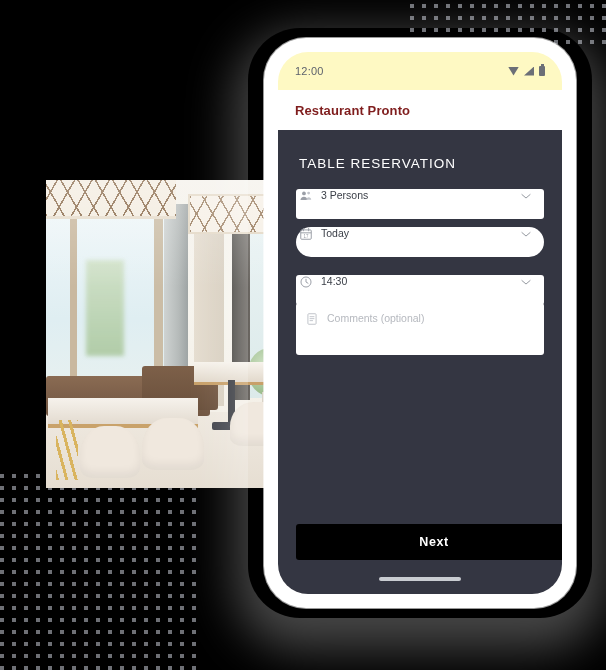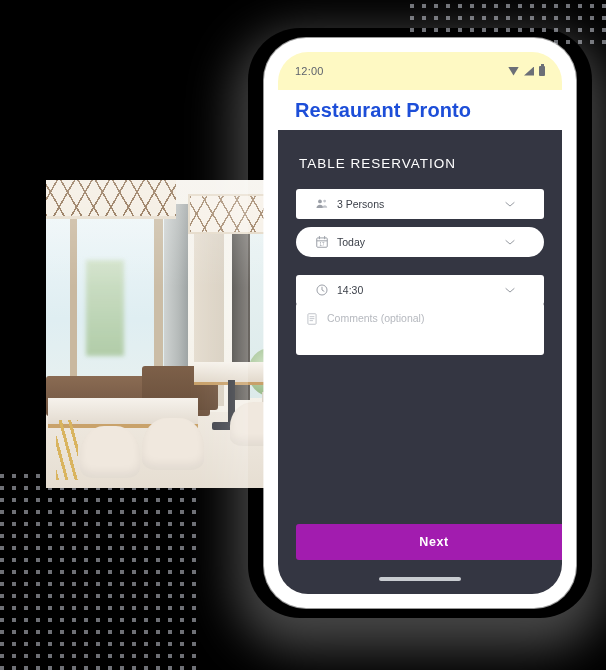--- a/index.html
+++ b/index.html
@@ -122,42 +122,42 @@
   #status-icons{display:flex;align-items:center;gap:5px;}
   .ic-wifi{width:11px;height:9px;background:#6b6f77;
     clip-path:polygon(0 0,100% 0,50% 100%);}
   .ic-signal{width:10px;height:9px;background:#6b6f77;
     clip-path:polygon(100% 0,100% 100%,0 100%);}
   .ic-batt{width:6px;height:10px;background:#6b6f77;border-radius:1px;position:relative;}
   .ic-batt:after{content:"";position:absolute;left:1.5px;top:-2px;width:3px;height:2px;background:#6b6f77;}
 
   
   #app-bar{height:40px;display:flex;align-items:center;padding:0 17px;background:#fff;}
-  #app-title{font-size:20px;font-weight:bold;color:#1d4ed8;letter-spacing:.1px;}
+  #app-title{font-size:13px;font-weight:bold;color:#7f1d1d;letter-spacing:.1px;}
 
   
   #content{background:#343642;height:464px;position:relative;}
   #section-title{position:absolute;left:21px;top:26px;font-size:13.5px;font-weight:normal;
     color:#ffffff;letter-spacing:1.0px;}
 
   .field{position:absolute;left:18px;width:248px;height:30px;background:#ffffff;
-    border-radius:3px;display:flex;align-items:center;box-sizing:border-box;padding:0 19px;}
+    border-radius:3px;display:flex;align-items:flex-start;box-sizing:border-box;padding:0 3px;}
   #field-persons{top:59px;}
   #field-date{top:97px;border-radius:15px;}
   #field-time{top:145px;}
   .field-ico{width:14px;height:14px;margin-right:8px;flex:0 0 auto;display:block;}
   .field-text{font-size:10.5px;color:#3c4049;flex:1;}
   .chev{margin-left:auto;}
 
   #field-comments{position:absolute;left:18px;top:173px;width:248px;height:52px;background:#fff;
     border-radius:3px;box-sizing:border-box;padding:9px 9px;display:flex;align-items:flex-start;}
   #comments-placeholder{font-size:10.5px;color:#b6b9bf;}
 
   #next-button{position:absolute;left:18px;top:394px;width:276px;height:36px;
-    background:#a21caf;border-radius:3px;display:flex;align-items:center;justify-content:center;
+    background:#000000;border-radius:3px;display:flex;align-items:center;justify-content:center;
     border:none;cursor:pointer;}
   #next-label{font-size:12.5px;font-weight:bold;color:#ffffff;letter-spacing:.6px;}
 
   #home-indicator{position:absolute;left:50%;transform:translateX(-50%);bottom:13px;
     width:82px;height:4px;background:#c9ccd1;border-radius:2px;}
 </style>
 </head>
 <body>
 
 <div class="stage">

